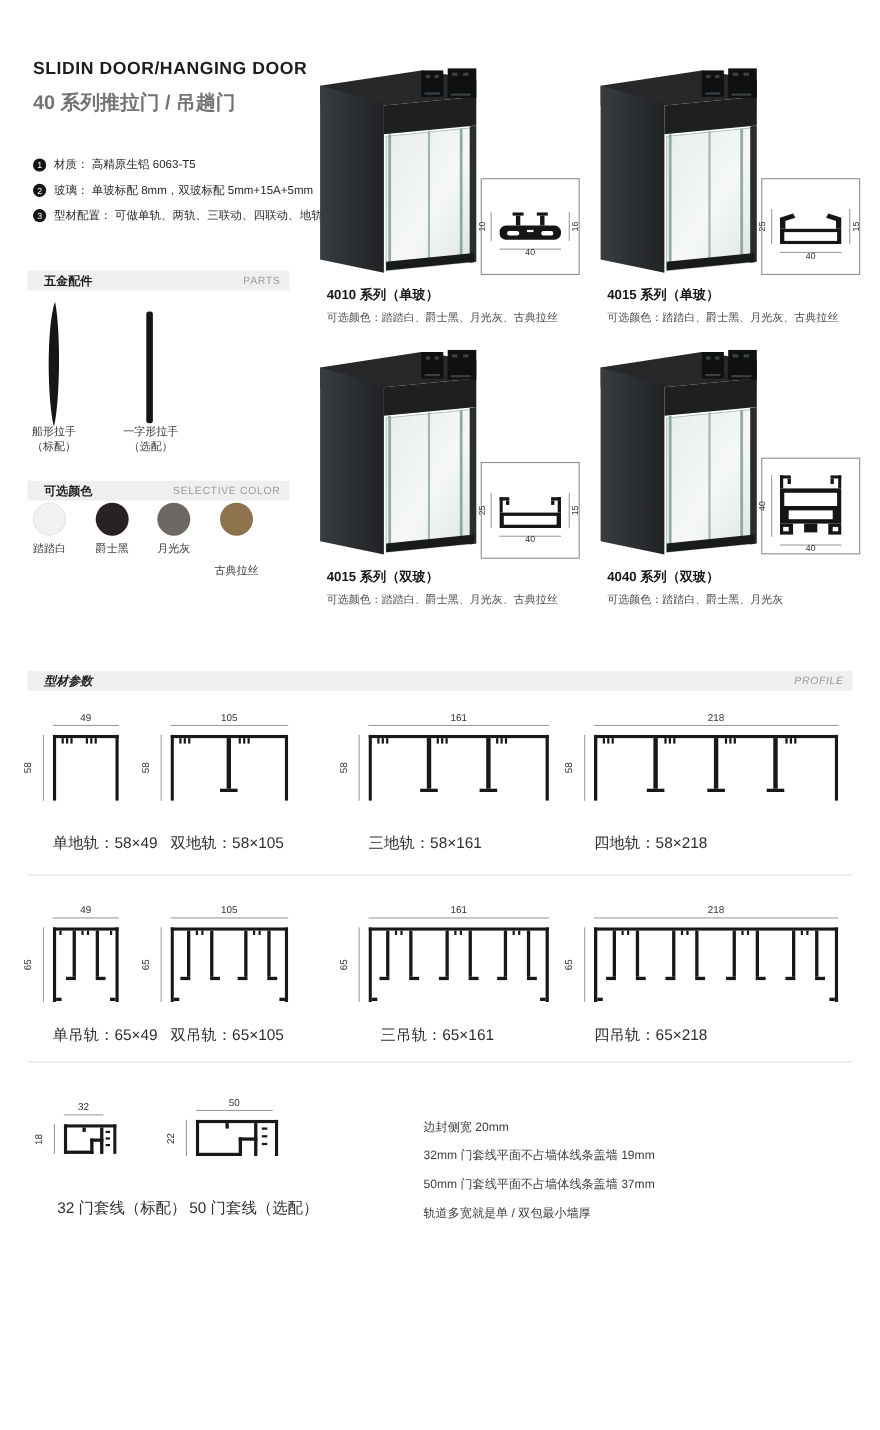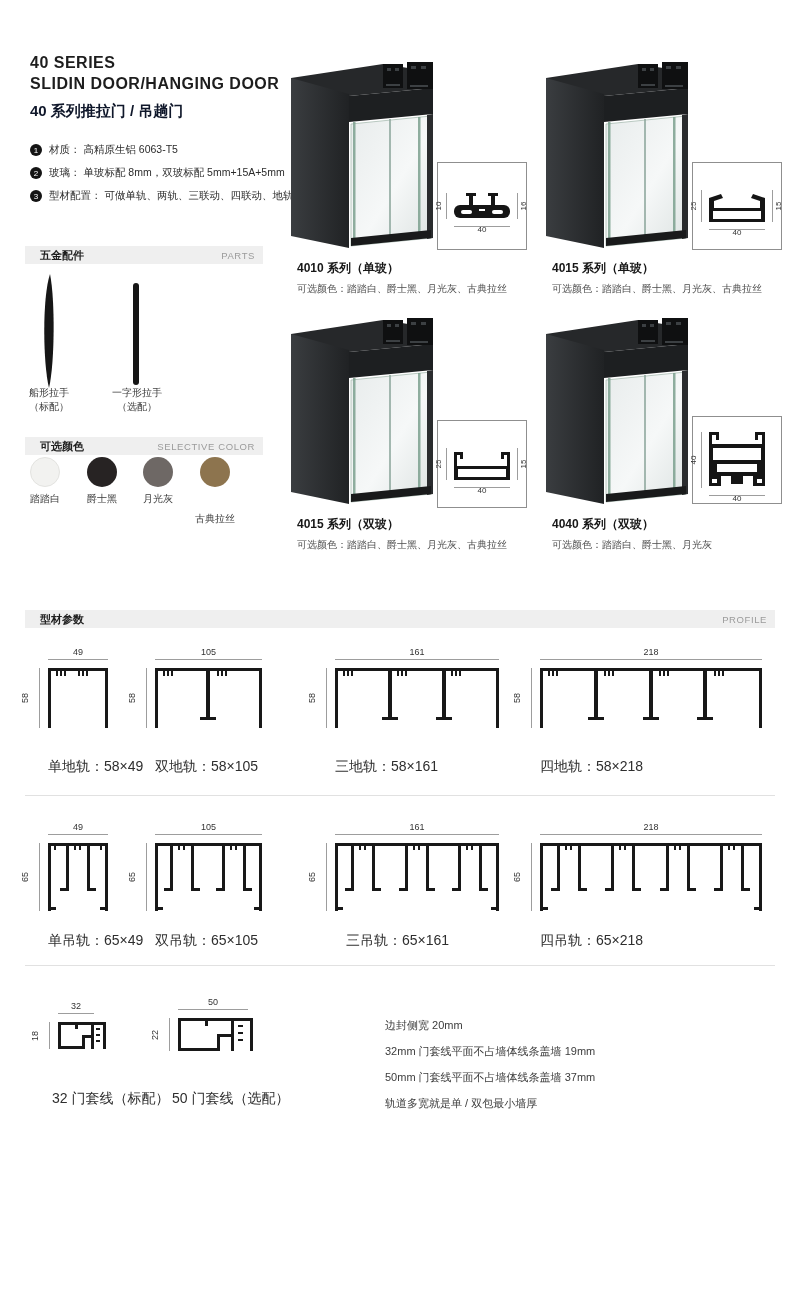--- a/index.html
+++ b/index.html
@@ -4,21 +4,21 @@
 <style>
   * { margin:0; padding:0; box-sizing:border-box; }
   html,body { background:#fff; }
   .page {
     position:relative; width:800px; height:1300px; background:#ffffff;
     font-family:"Liberation Sans","DejaVu Sans",sans-serif; color:#333; overflow:hidden;
   }
   
   .hdr { position:absolute; left:30px; top:52px; }
   .hdr .t1 { font-size:16px; font-weight:bold; color:#1d1d1d; letter-spacing:.5px; line-height:21px; }
-  .hdr .t2 { font-size:15px; font-weight:bold; color:#0f172a; margin-top:8px; }
+  .hdr .t2 { font-size:18px; font-weight:bold; color:#737373; margin-top:8px; }
   .specs { position:absolute; left:30px; top:143px; }
   .spec { display:flex; align-items:center; margin-bottom:9px; }
   .badge { width:12px; height:12px; border-radius:50%; background:#141414; color:#fff;
            font-size:8px; display:inline-flex; align-items:center; justify-content:center; margin-right:7px; flex:none; }
   .spec .txt { font-size:10.5px; color:#2b2b2b; }
   
   .secbar { position:absolute; height:18px; background:#efefef; display:flex;
             align-items:center; justify-content:space-between; padding:0 8px 0 15px; }
   .secbar .cn { font-size:11px; font-weight:bold; color:#1e1e1e; }
   .secbar .en { font-size:9.5px; color:#9b9b9b; letter-spacing:.6px; }
@@ -90,21 +90,20 @@
         <rect x="101" y="22" width="14" height="2"></rect>
           <rect x="125" y="23" width="18" height="2"></rect>
       </g>
     </g>
   </defs>
 </svg>
 
 <div class="page">
 
   <div class="hdr">
-    <div class="t1">40 SERIES</div>
     <div class="t1">SLIDIN DOOR/HANGING DOOR</div>
     <div class="t2">40 系列推拉门 / 吊趟门</div>
   </div>
 
   <div class="specs">
     <div class="spec">
       <span class="badge">1</span>
       <span class="txt">材质：  高精原生铝 6063-T5</span>
     </div>
     <div class="spec">
@@ -271,21 +270,21 @@
         <span class="ll">40</span>
         <span class="bl">40</span>
       </div>
     </div>
     <div class="cap">
       <div class="nm">4040 系列（双玻）</div>
       <div class="cl">可选颜色：踏踏白、爵士黑、月光灰</div>
     </div>
   </div>
 
-  <div class="secbar" style="left:25px;top:610px;width:750px;">
+  <div class="secbar" style="left:25px;top:610px;width:750px;font-style:italic;">
     <span class="cn">型材参数</span>
     <span class="en">PROFILE</span>
   </div>
 
   <div class="drw" style="left:48px;top:668px;width:60px;height:60px;">
     <span class="wl">49</span><span class="hl">58</span>
     <svg width="60" height="60" viewBox="0 0 60 60">
       <g fill="#181818">
         <rect x="0" y="0" width="60" height="3"></rect>
           <rect x="0" y="0" width="3" height="60"></rect>

